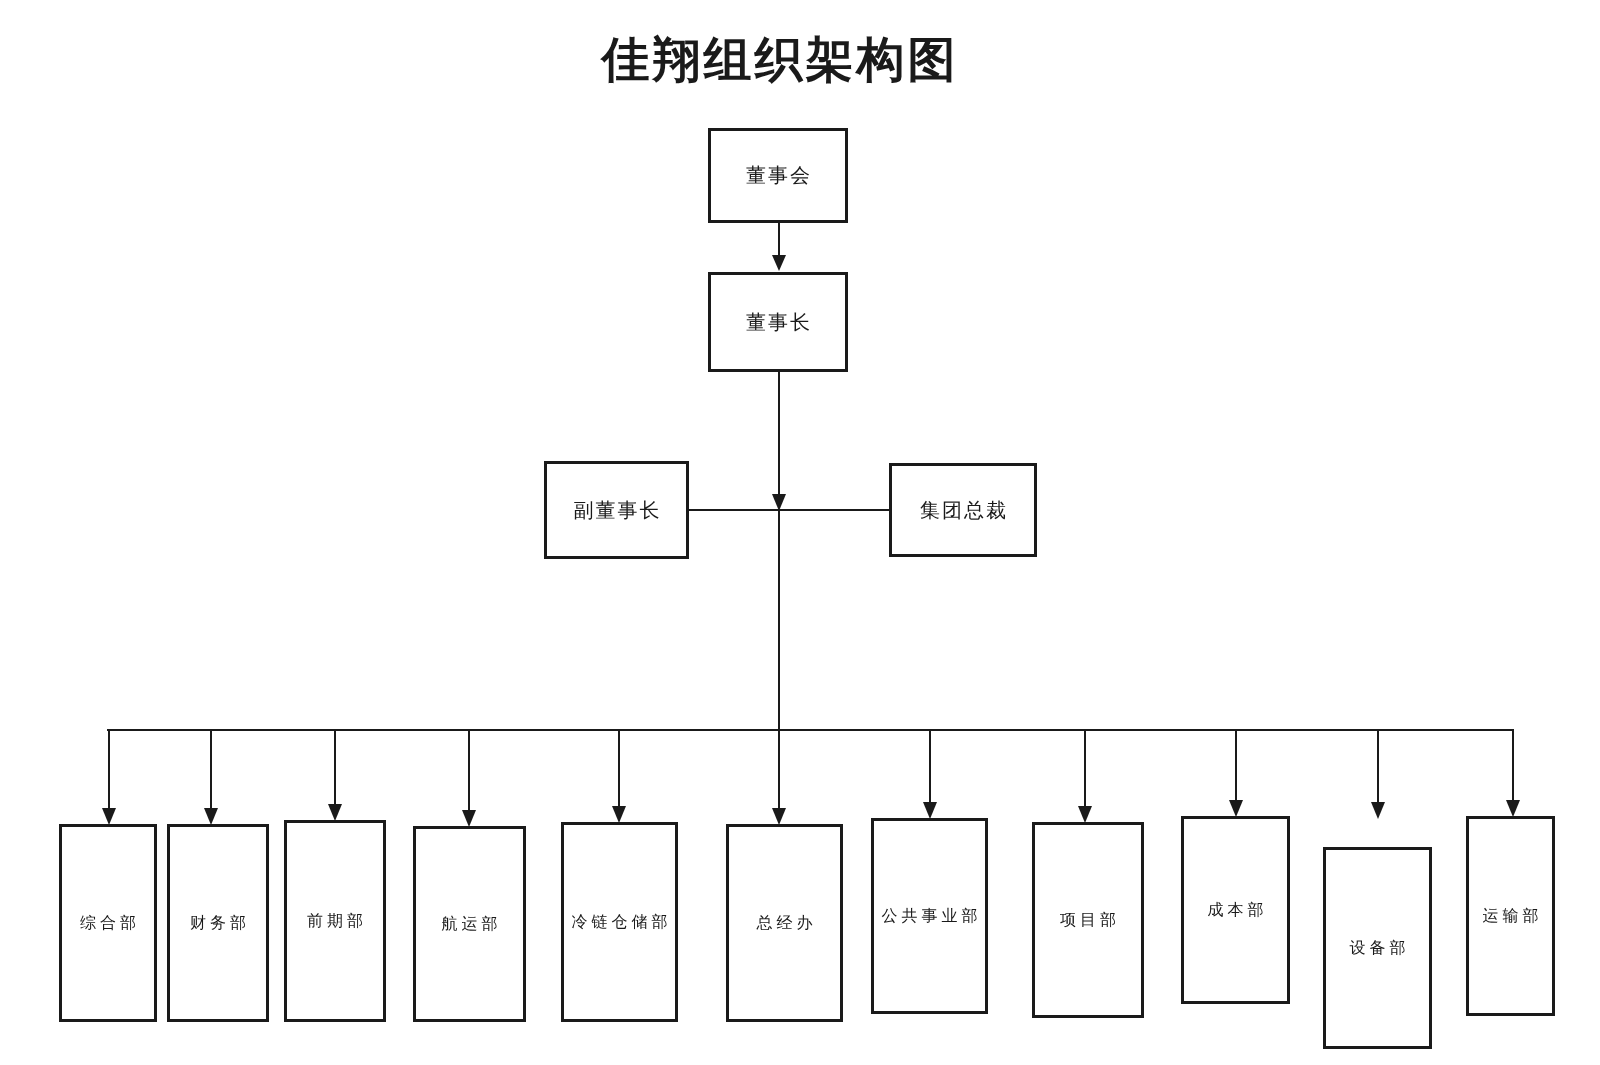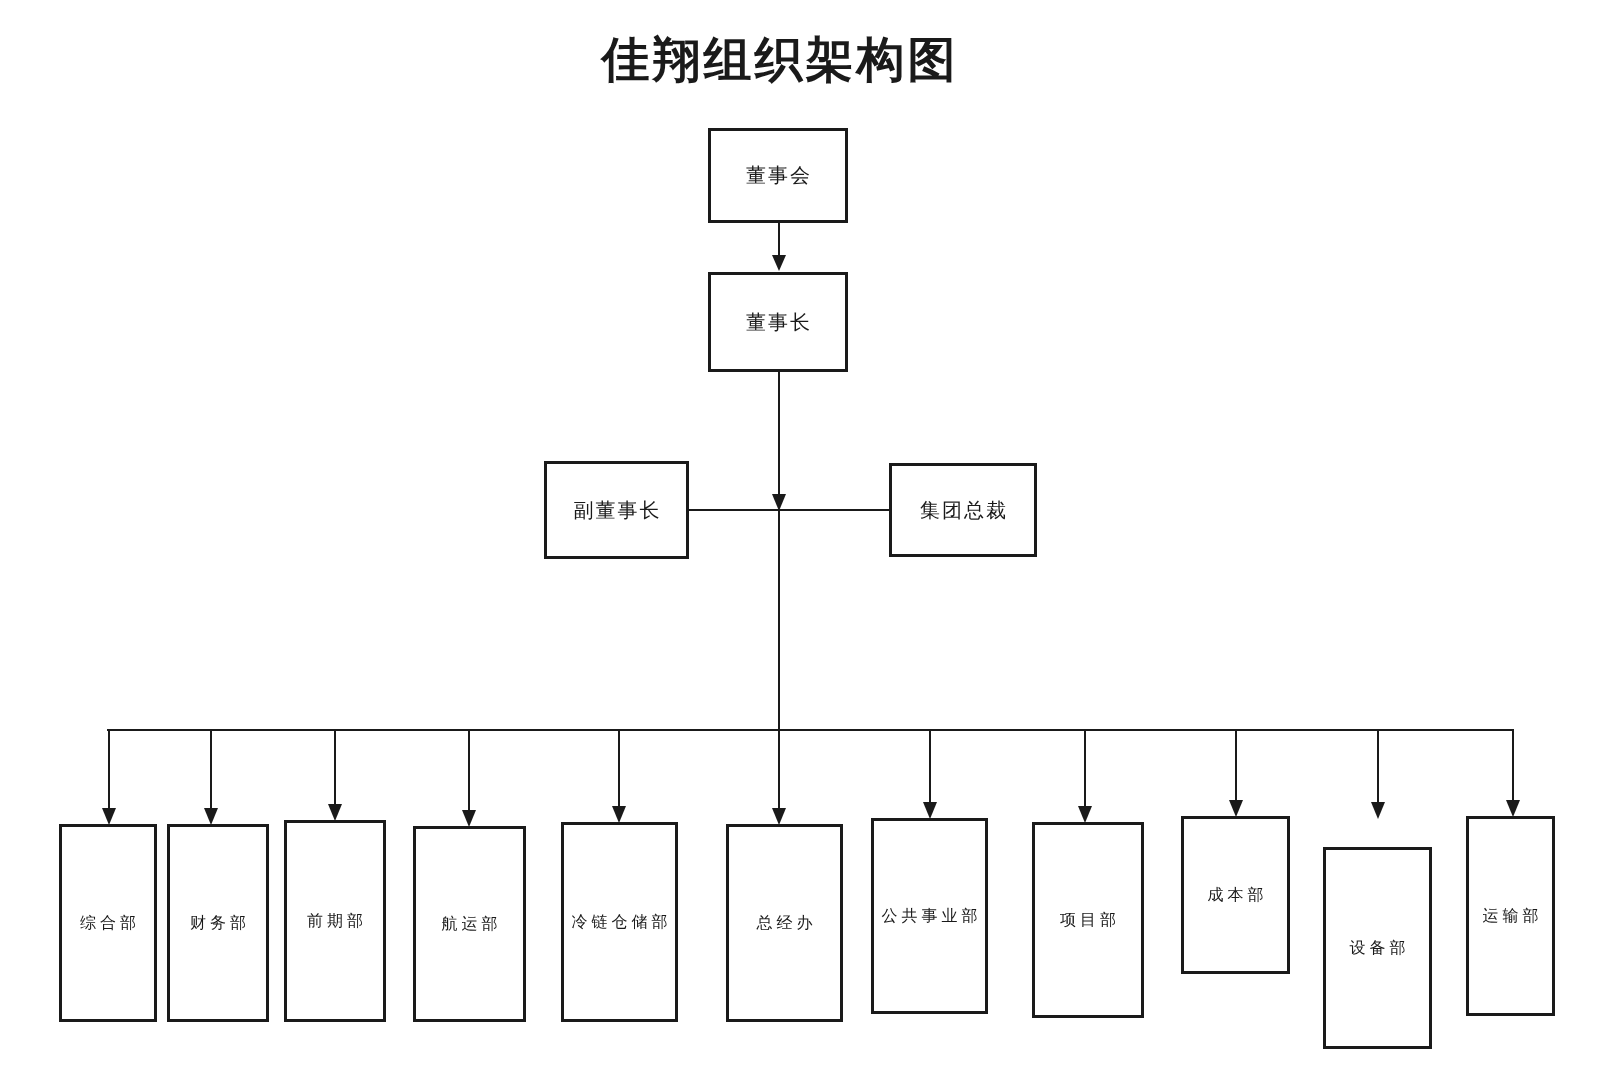--- a/index.html
+++ b/index.html
@@ -138,21 +138,21 @@
   </div>
 
   <div class="node dept" style="left:871px;top:818px;width:117px;height:196px;">
     <span class="lbl">公共事业部</span>
   </div>
 
   <div class="node dept" style="left:1032px;top:822px;width:112px;height:196px;text-align:right;">
     <span class="lbl">项目部</span>
   </div>
 
-  <div class="node dept" style="left:1181px;top:816px;width:109px;height:158px;text-align:right;">
+  <div class="node dept" style="left:1181px;top:816px;width:109px;height:188px;text-align:right;">
     <span class="lbl">成本部</span>
   </div>
 
   <div class="node dept" style="left:1323px;top:818px;width:109px;height:202px;margin-top:29px;">
     <span class="lbl">设备部</span>
   </div>
 
   <div class="node dept" style="left:1466px;top:816px;width:89px;height:200px;">
     <span class="lbl">运输部</span>
   </div>

